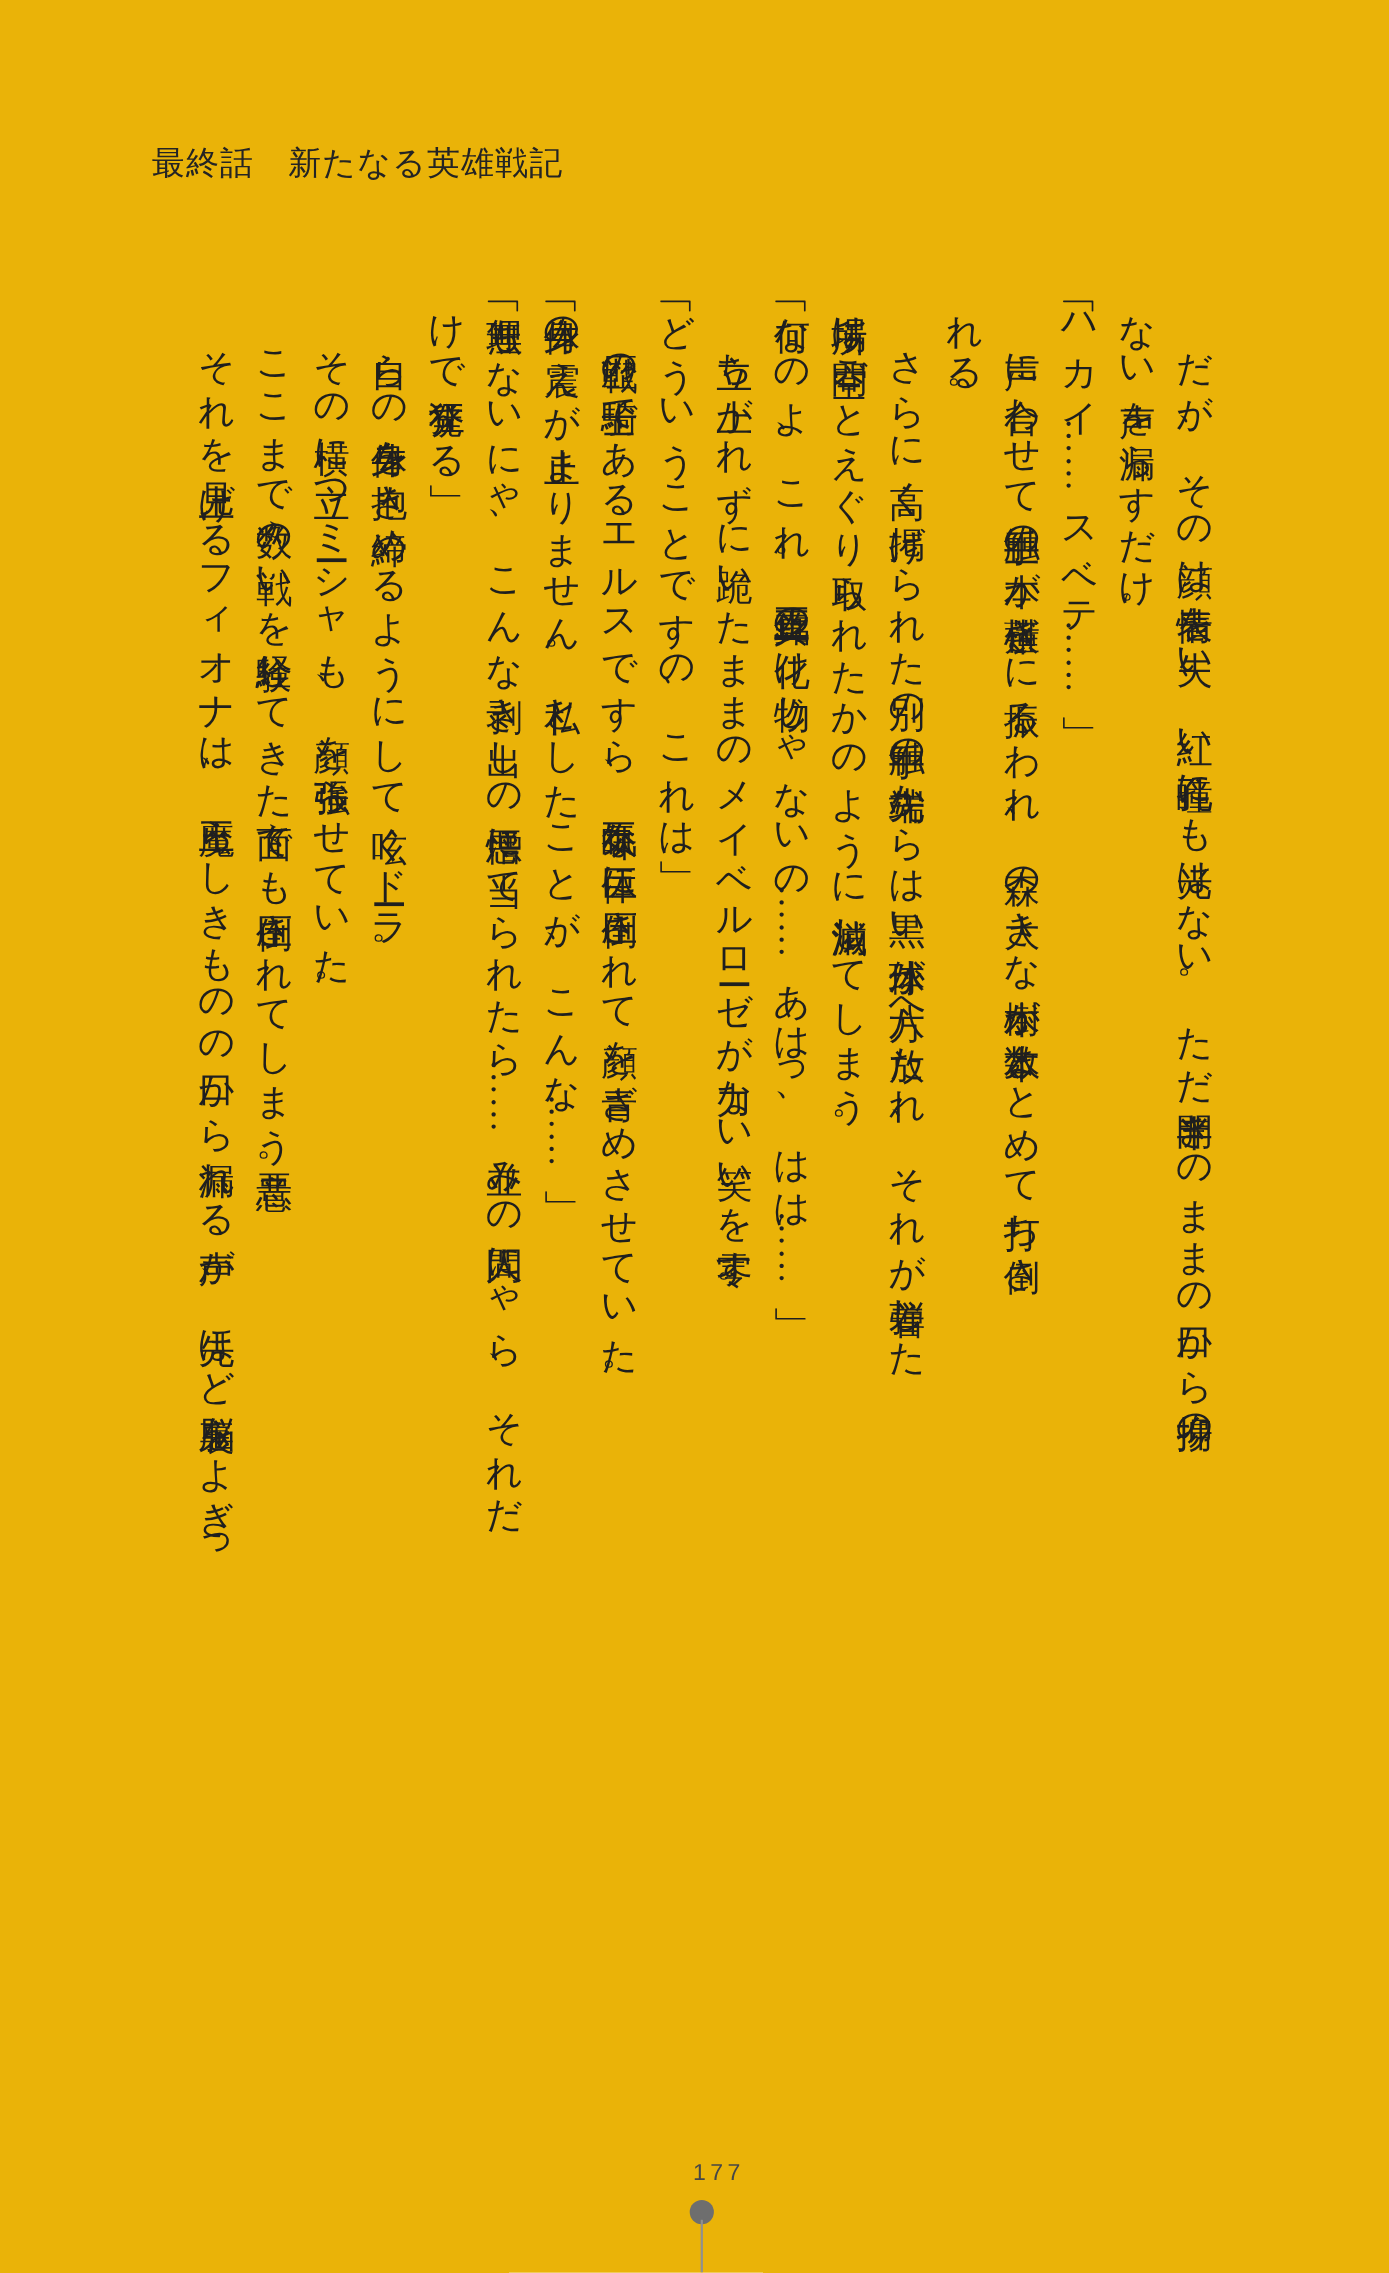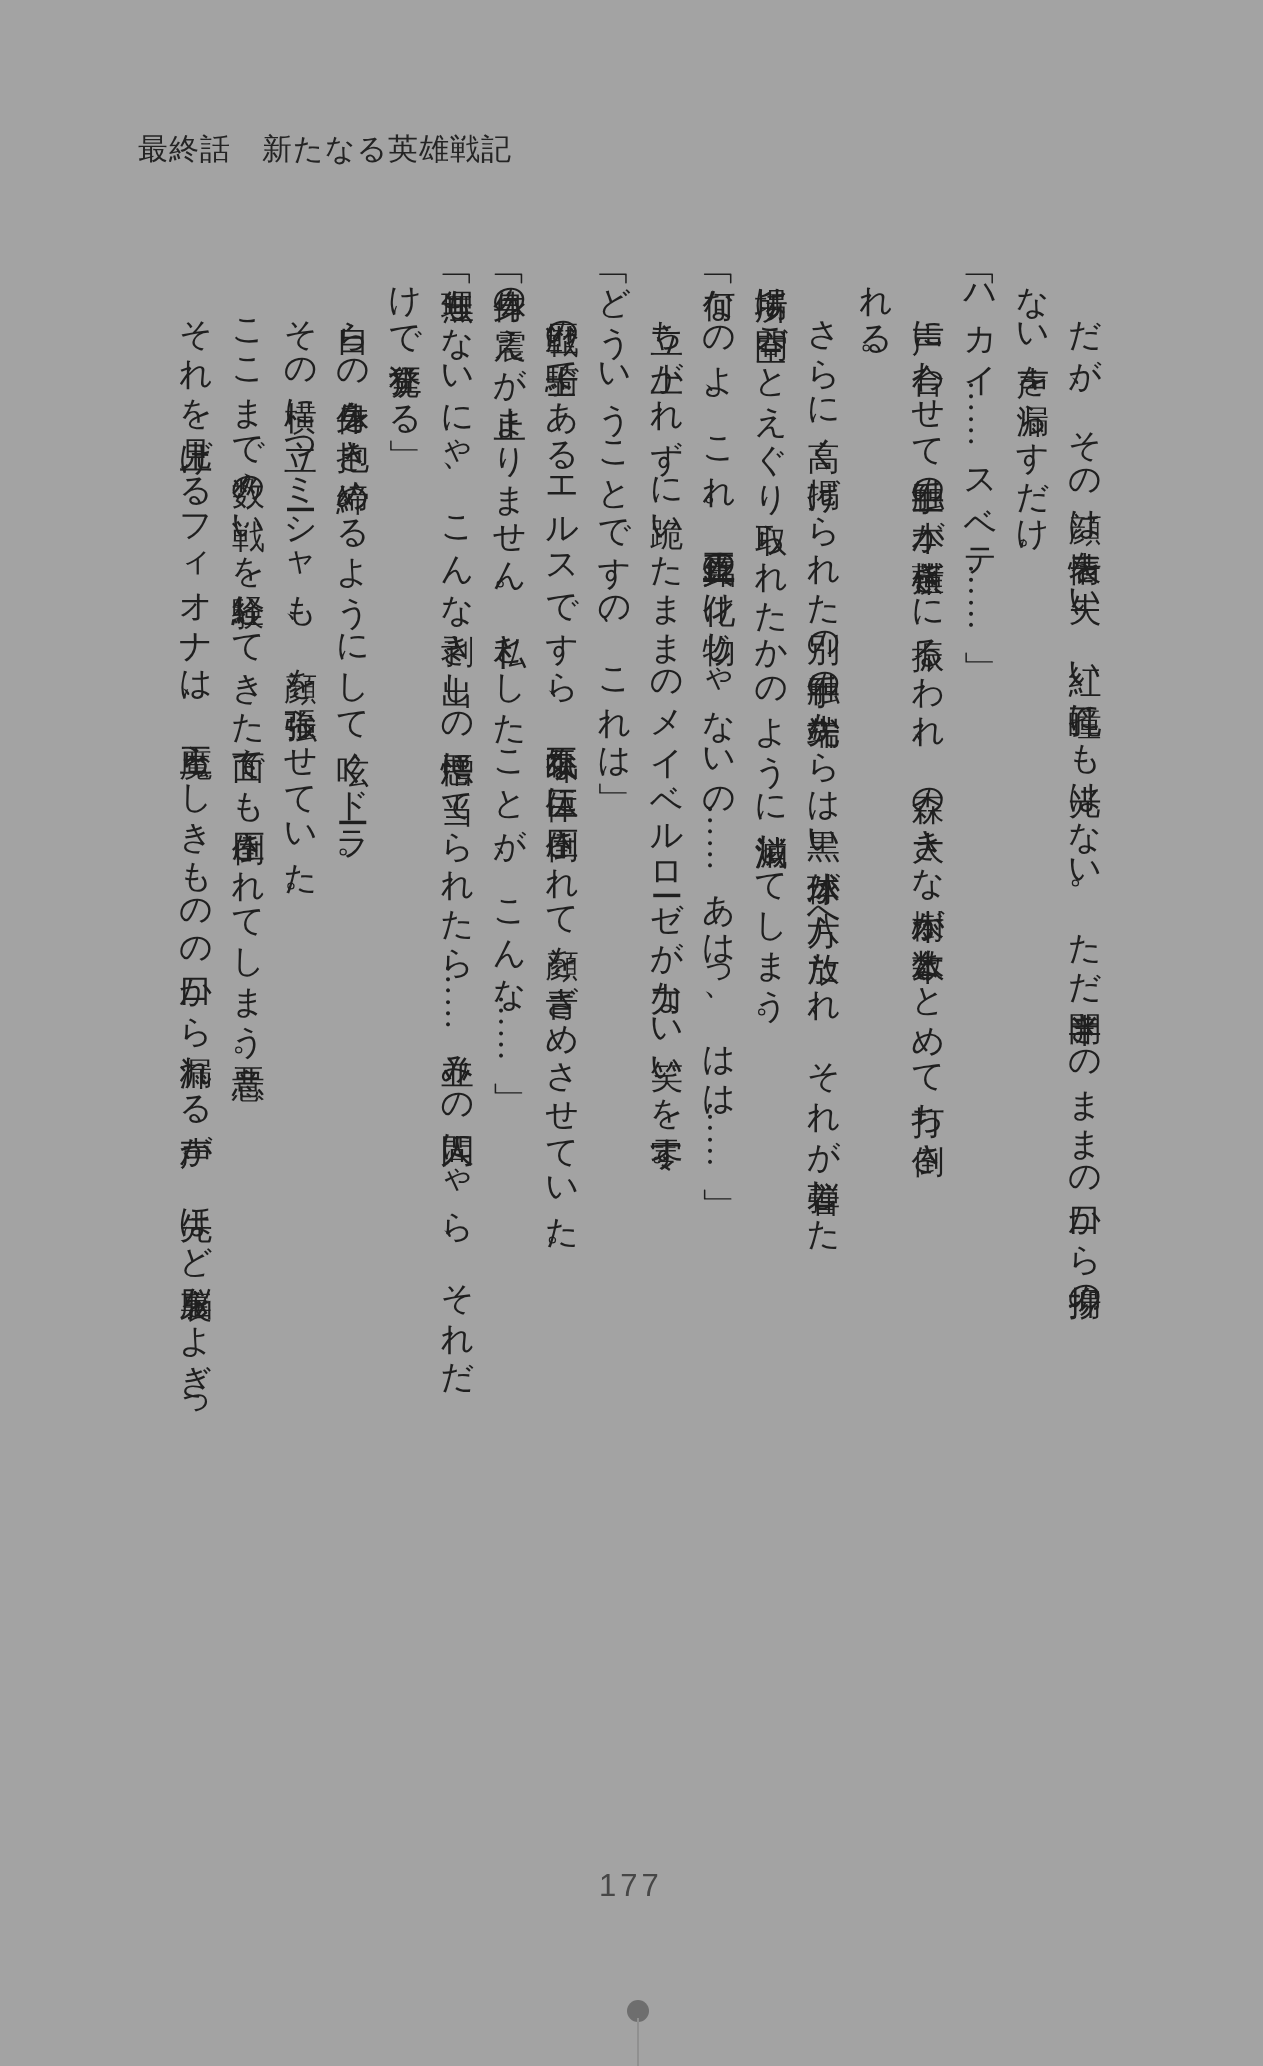--- a/index.html
+++ b/index.html
@@ -7,21 +7,21 @@
     padding: 0;
     width: 1263px;
     height: 2066px;
     background: #ffffff;
   }
   .page {
     position: absolute;
     top: 0; left: 0;
     width: 1263px;
     height: 2066px;
-    background: #a3a3a3;
+    background: #eab308;
     overflow: hidden;
     font-family: "Liberation Serif", "DejaVu Serif", serif;
   }
   .chapter-header {
     position: absolute;
     left: 138px;
     top: 131px;
     font-size: 30px;
     line-height: 36px;
     color: #242424;
@@ -46,25 +46,25 @@
     padding: 0;
     height: 1375px;
     white-space: nowrap;
   }
   .text-block p.indent {
     text-indent: 34px;
   }
   .page-number {
     position: absolute;
     left: 599px;
-    top: 1868px;
+    top: 1958px;
     width: 78px;
-    text-align: left;
+    text-align: right;
     font-family: "Liberation Sans", "DejaVu Sans", sans-serif;
-    font-size: 31px;
+    font-size: 21px;
     line-height: 36px;
     font-weight: 400;
     letter-spacing: 4px;
     color: #474747;
   }
   .footer-dot {
     position: absolute;
     left: 627px;
     top: 2000px;
     width: 22px;

